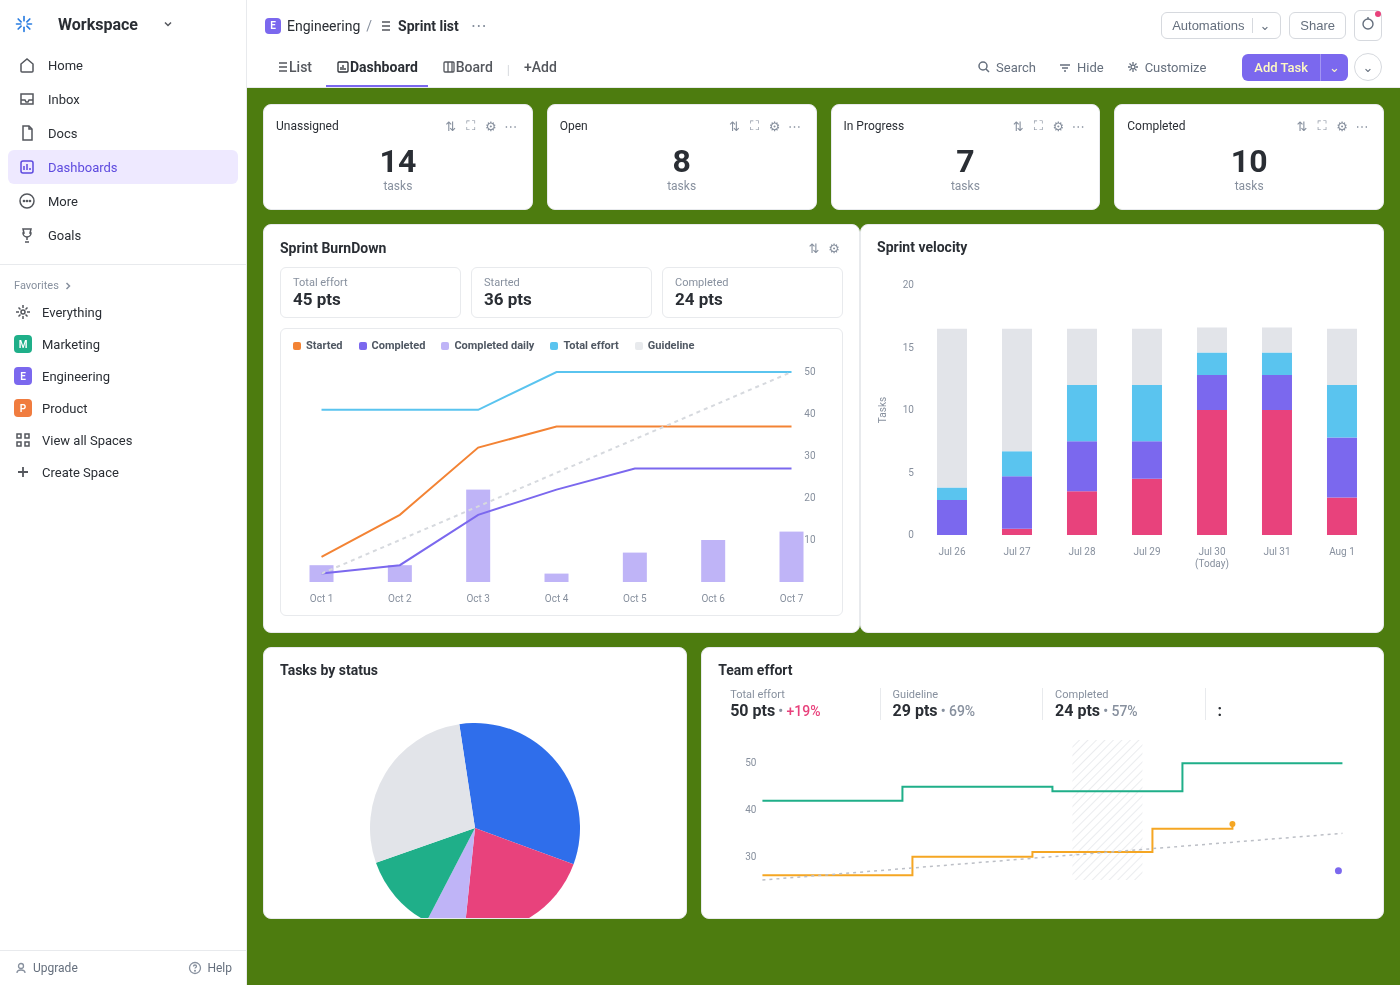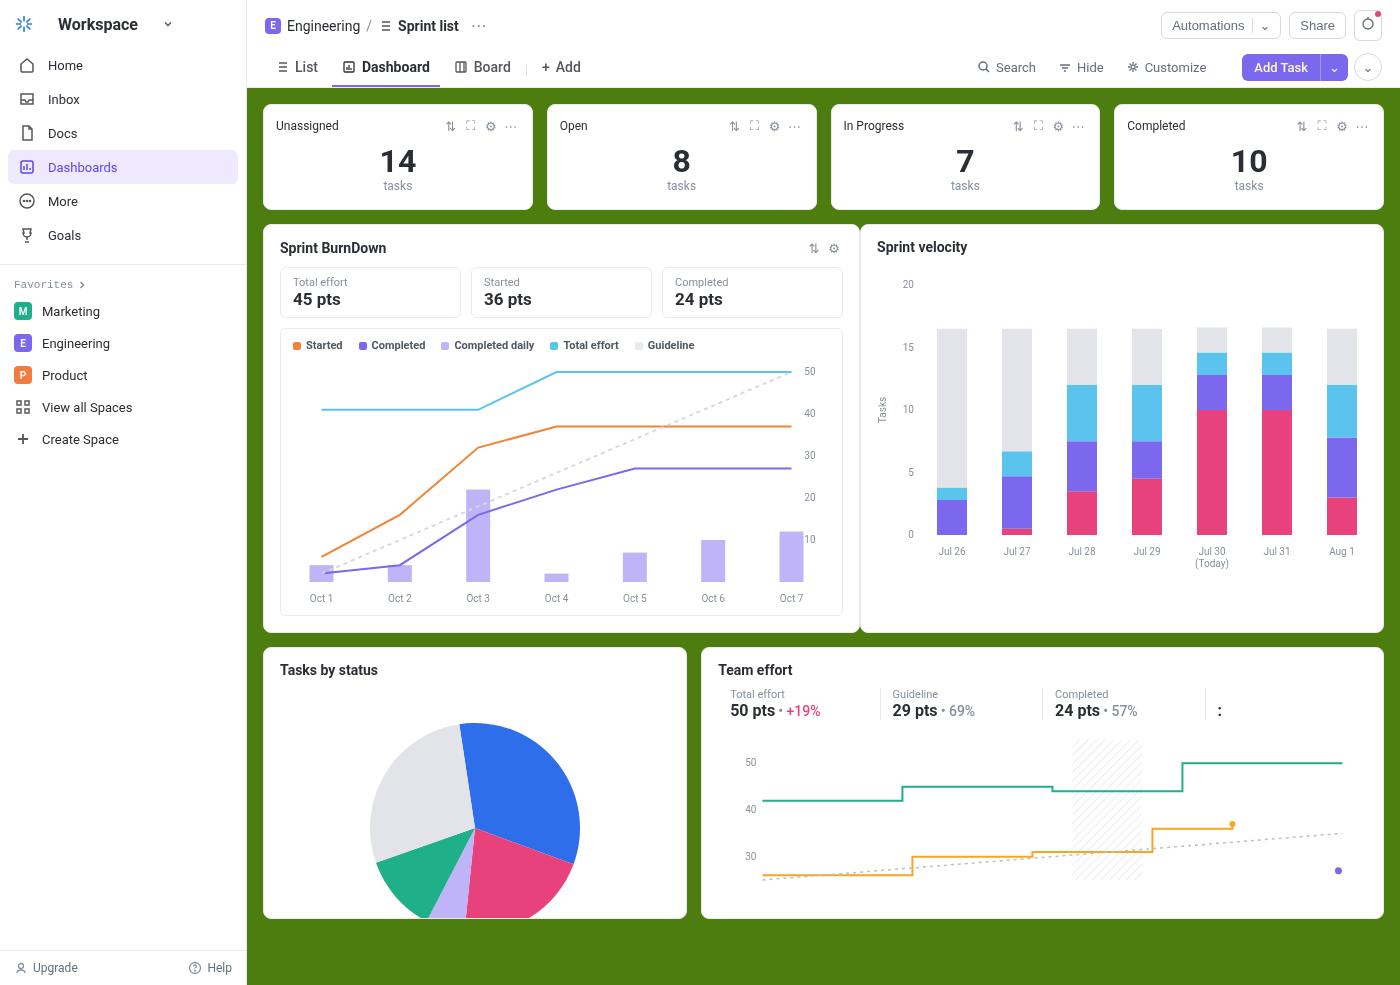--- a/index.html
+++ b/index.html
@@ -7,34 +7,34 @@
 .app { display: flex; height: 985px; width: 1400px; }
 .sidebar { width: 247px; border-right: 1px solid #e8eaed; display: flex; flex-direction: column; }
 .sb-header { display: flex; align-items: center; gap: 24px; padding: 14px 14px 10px; font-size: 16px; font-weight: 700; }
 .logo { width: 20px; height: 20px; }
 .nav-section { padding: 4px 8px; }
 .nav-item { display: flex; align-items: center; gap: 12px; padding: 8px 10px; border-radius: 6px; cursor: pointer; color: #2a2e34; }
 .nav-item.active { background: #eee9ff; color: #5d4adf; }
 .nav-icon { width: 18px; height: 18px; display: flex; align-items: center; justify-content: center; color: #54575d; }
 .nav-item.active .nav-icon { color: #5d4adf; }
 .sb-sep { border-top: 1px solid #e8eaed; margin: 8px 0; }
-.sb-head { font-size: 11px; color: #87909e; padding: 6px 14px 4px; display: flex; align-items: center; gap: 4px; font-family: Liberation Mono, monospace; }
+.sb-head { font-size: 11px; color: #87909e; padding: 6px 14px 4px; display: flex; align-items: center; gap: 4px; }
 .space-item { display: flex; align-items: center; gap: 10px; padding: 7px 14px; cursor: pointer; }
 .space-icon { width: 18px; height: 18px; border-radius: 4px; display: flex; align-items: center; justify-content: center; color: #fff; font-size: 10px; font-weight: 600; }
 .sb-footer { margin-top: auto; display: flex; justify-content: space-between; padding: 10px 14px; border-top: 1px solid #e8eaed; font-size: 12px; color: #656f7d; }
 .main { flex: 1; display: flex; flex-direction: column; overflow: hidden; }
 .topbar { display: flex; align-items: center; padding: 10px 18px 6px; gap: 10px; }
 .crumb { display: flex; align-items: center; gap: 6px; color: #2a2e34; font-size: 14px; }
 .eng-chip { width: 16px; height: 16px; border-radius: 4px; background: #7b68ee; color: #fff; font-size: 10px; display: flex; align-items: center; justify-content: center; font-weight: 600; }
 .top-actions { margin-left: auto; display: flex; gap: 8px; align-items: center; }
 .btn { border: 1px solid #d6d9de; background: #fff; padding: 5px 10px; border-radius: 6px; font-size: 13px; color: #656f7d; cursor: pointer; }
 .bell { position: relative; }
 .bell::after { content: ""; position: absolute; top: 0; right: 0; width: 6px; height: 6px; border-radius: 50%; background: #e8427c; }
 .tabs { display: flex; align-items: center; gap: 4px; padding: 4px 18px 0; border-bottom: 1px solid #e8eaed; }
-.tab { display: flex; align-items: center; gap: 6px; padding: 8px 10px 10px; color: #54575d; font-size: 14px; cursor: pointer; border-bottom: 2px solid transparent; font-weight: 500; }
+.tab { display: flex; align-items: center; gap: 0; padding: 8px 10px 10px; color: #54575d; font-size: 14px; cursor: pointer; border-bottom: 2px solid transparent; font-weight: 500; }
 .tab.active { color: #2a2e34; font-weight: 700; border-color: #7b68ee; }
 .tab-right { margin-left: auto; display: flex; align-items: center; gap: 6px; padding-bottom: 4px; }
 .tool-btn { display: flex; align-items: center; gap: 5px; padding: 6px 8px; color: #656f7d; cursor: pointer; font-size: 13px; }
 .add-task { background: #7b68ee; color: #fef9c3; display: flex; align-items: center; border-radius: 6px; overflow: hidden; margin-left: 22px; }
 .add-task .t { padding: 6px 12px; font-size: 13px; font-weight: 500; }
 .add-task .c { padding: 6px 8px; border-left: 1px solid rgba(255,255,255,0.3); }
 .more-circ { width: 28px; height: 28px; border-radius: 50%; border: 1px solid #d6d9de; display: flex; align-items: center; justify-content: center; color: #656f7d; cursor: pointer; }
 .content { flex: 1; overflow: auto; padding: 16px; background: #4d7c0f; }
 .cards-row { display: flex; gap: 14px; }
 .card { border: 1px solid #e8eaed; border-radius: 8px; background: #fff; }
@@ -154,20 +154,29 @@
         </div>
     </div>
     <div class="sb-sep"></div>
     <div class="sb-head">
         <span>Favorites</span>
         <svg width="10" height="10" viewBox="0 0 10 10">
           <path d="M3.5 2l3 3-3 3" fill="none" stroke="#87909e" stroke-width="1.5"></path>
         </svg>
       </div>
     <div class="space-item">
+        <span class="nav-icon">
+          <svg width="18" height="18" viewBox="0 0 18 18" fill="none" stroke="#54575d" stroke-width="1.5">
+            <circle cx="9" cy="9" r="2"></circle>
+            <path d="M9 2v3M9 13v3M2 9h3M13 9h3M4.5 4.5l2 2M11.5 11.5l2 2M4.5 13.5l2-2M11.5 6.5l2-2"></path>
+          </svg>
+        </span>
+        <span>Everything</span>
+      </div>
+    <div class="space-item">
         <span class="space-icon" style="background:#1faf89">M</span>
         <span>Marketing</span>
       </div>
     <div class="space-item">
         <span class="space-icon" style="background:#7b68ee">E</span>
         <span>Engineering</span>
       </div>
     <div class="space-item">
         <span class="space-icon" style="background:#f07c3f">P</span>
         <span>Product</span>

